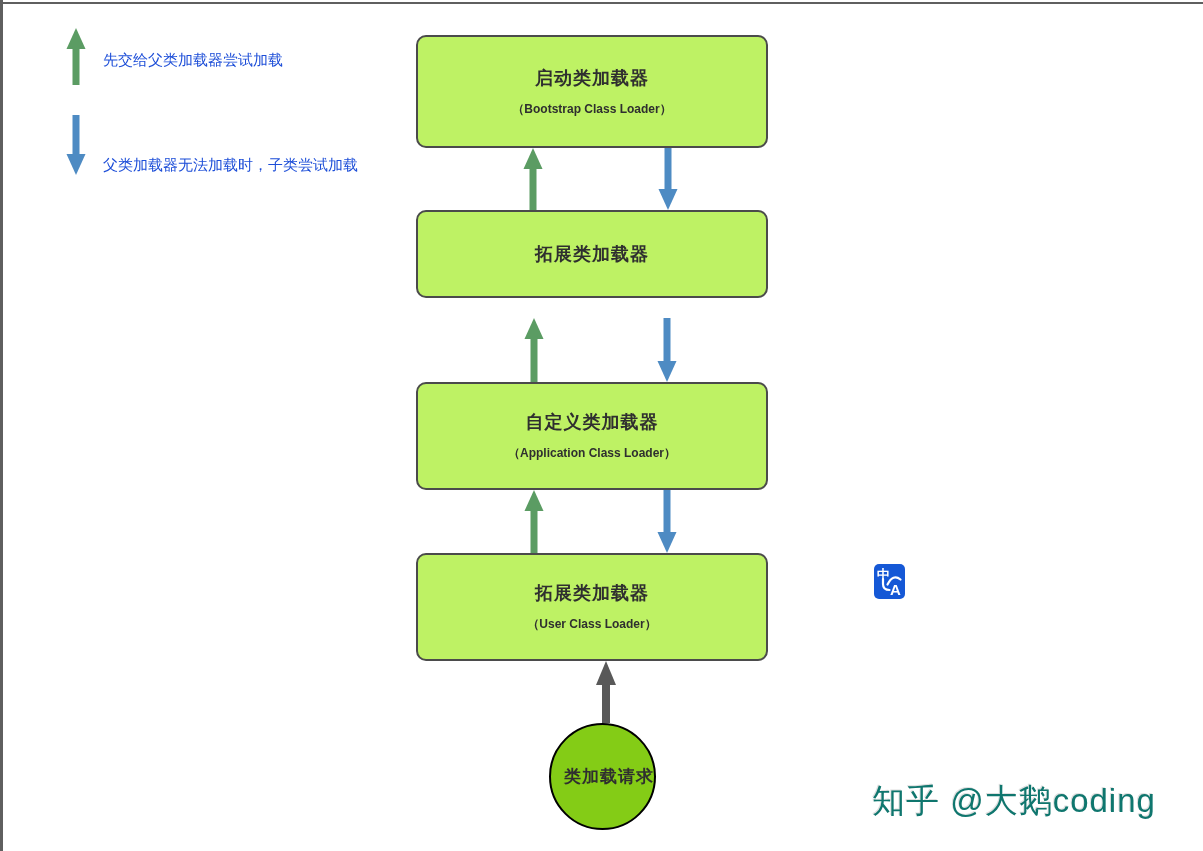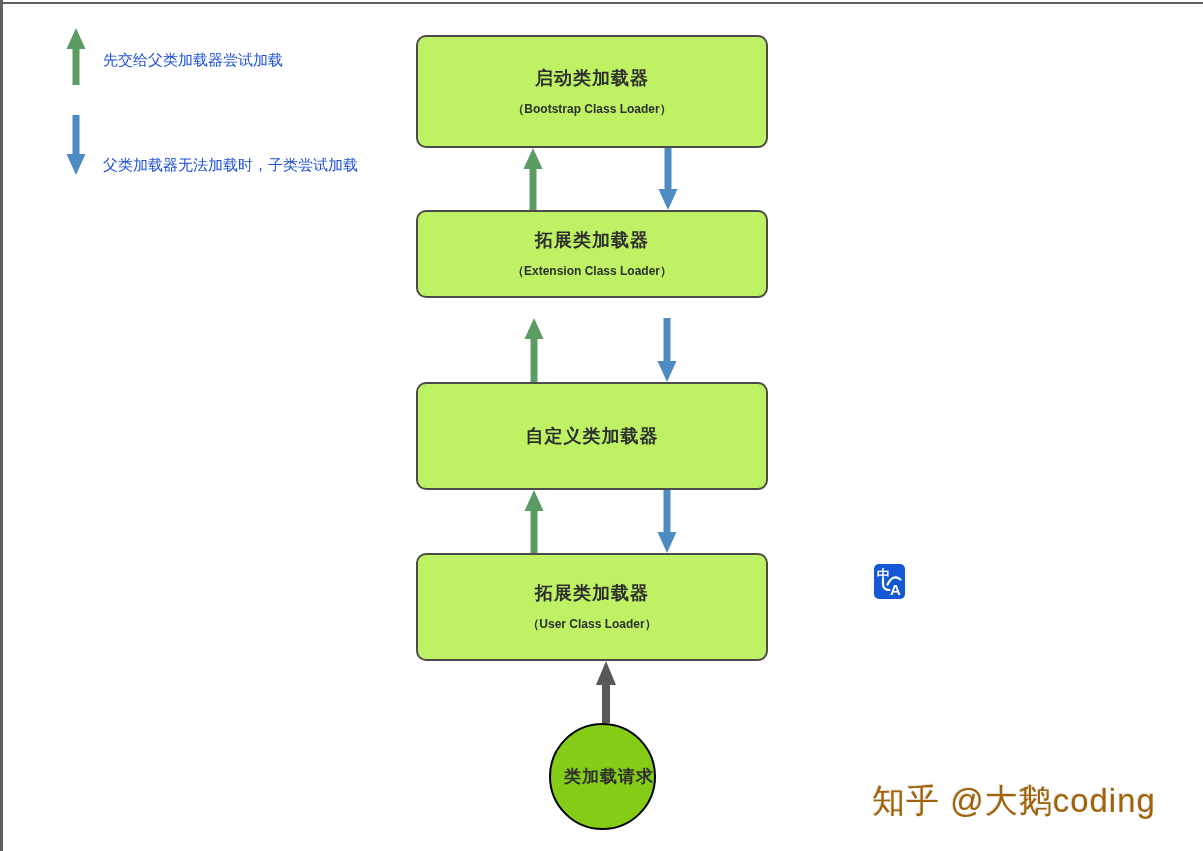--- a/index.html
+++ b/index.html
@@ -19,21 +19,21 @@
 
   .flow-arrow{position:absolute;}
 
   .request-circle{position:absolute;left:549px;top:723px;width:107px;height:107px;
         border:2px solid #000000;border-radius:50%;box-sizing:border-box;background:#84cc16;
         display:flex;align-items:center;justify-content:flex-end;}
   .request-circle span{font-size:17px;font-weight:600;letter-spacing:1px;}
 
   .translate-icon{position:absolute;left:874px;top:564px;width:31px;height:35px;cursor:pointer;}
 
-  .watermark{position:absolute;left:872px;top:779px;font-size:33px;color:#a16207;
+  .watermark{position:absolute;left:872px;top:779px;font-size:33px;color:#0f766e;
         letter-spacing:1px;white-space:nowrap;
         text-shadow:1px 1px 0 rgba(255,255,255,.95),-1px -1px 0 rgba(185,185,185,.45);}
 </style>
 </head>
 <body>
 
 <div class="page">
   <div class="top-line"></div>
   <div class="left-line"></div>
 
@@ -48,24 +48,24 @@
     <polygon points="11,60 1.5,39 20.5,39" fill="#4e8bc3"></polygon>
   </svg>
   <div class="lg-label" style="left:103px;top:156px">父类加载器无法加载时，子类尝试加载</div>
 
   <div class="node" style="top:35px;height:113px">
     <div class="node-title">启动类加载器</div>
     <div class="node-subtitle">（Bootstrap Class Loader）</div>
   </div>
   <div class="node" style="top:210px;height:88px">
     <div class="node-title">拓展类加载器</div>
-    <div class="node-subtitle">（Extension Class Loader）</div>
   </div>
   <div class="node" style="top:382px;height:108px">
     <div class="node-title">自定义类加载器</div>
+    <div class="node-subtitle">（Application Class Loader）</div>
   </div>
   <div class="node" style="top:553px;height:108px">
     <div class="node-title">拓展类加载器</div>
     <div class="node-subtitle">（User Class Loader）</div>
   </div>
 
   <svg class="flow-arrow" style="left:522px;top:148px" width="22" height="62" viewBox="0 0 22 62">
     <polygon points="11,0 1.5,21 20.5,21" fill="#5b9c63"></polygon>
     <rect x="7.5" y="18" width="7" height="44" fill="#5b9c63"></rect>
   </svg>

